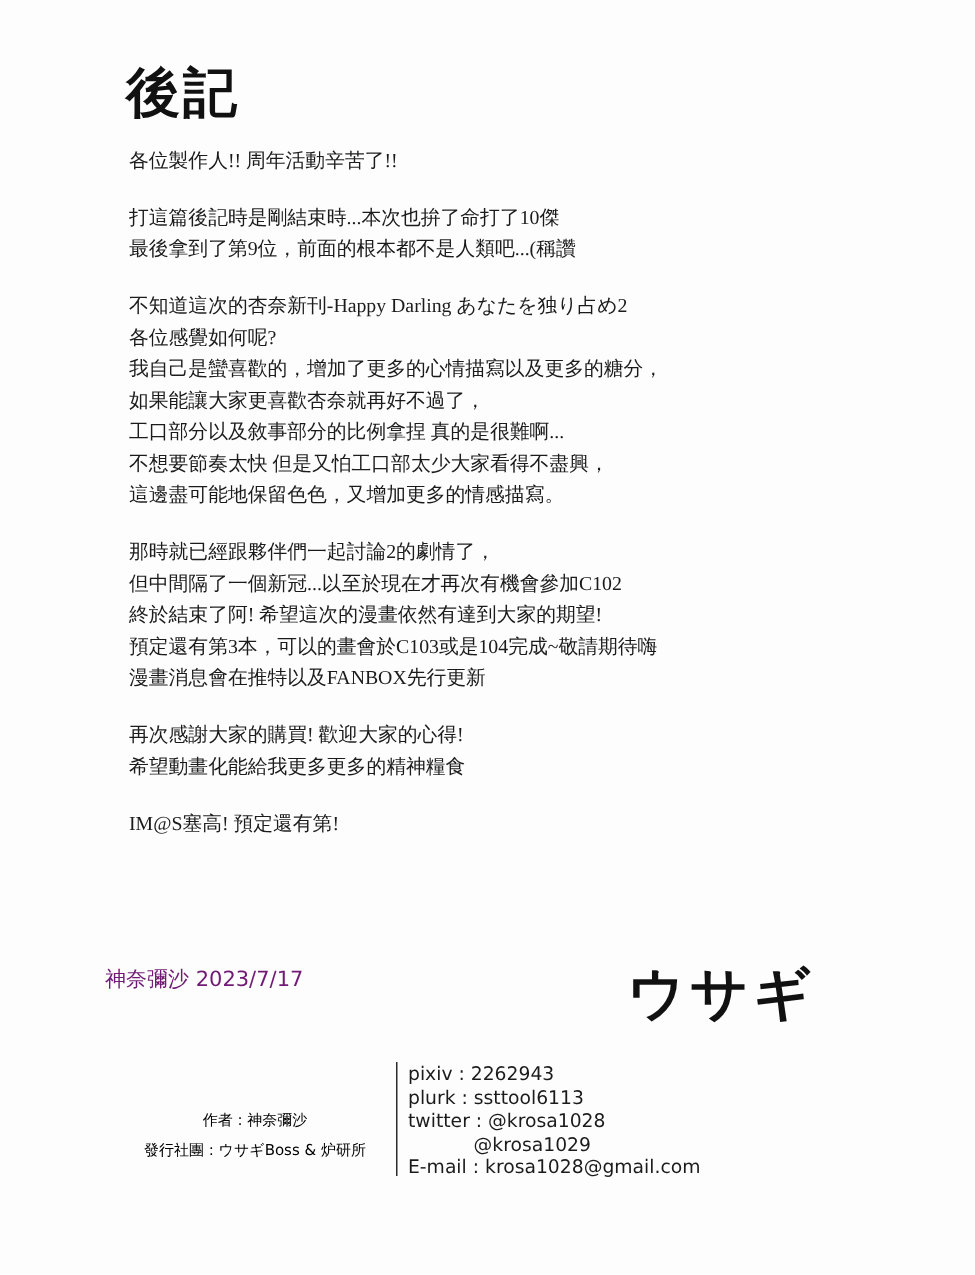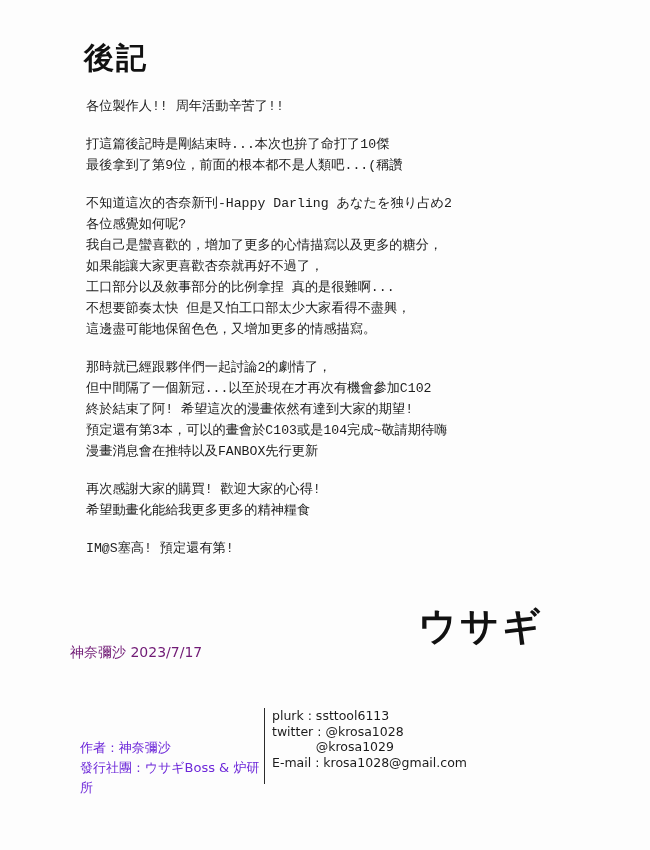--- a/index.html
+++ b/index.html
@@ -17,35 +17,35 @@
   }
   .page {
     position: absolute;
     inset: 0;
     background: #fdfdfd;
   }
   .title {
     position: absolute;
     left: 84px;
     top: 38px;
-    font-size: 30px;
+    font-size: 36px;
     font-weight: bold;
     letter-spacing: 2px;
     color: #111;
     font-family: "DejaVu Serif", "Liberation Serif", serif;
   }
   .body-text {
     position: absolute;
     left: 86px;
     top: 96px;
     width: 500px;
     font-size: 13.2px;
     line-height: 21px;
     color: #1b1b1b;
-    font-family: Liberation Mono, monospace;
+    font-family: Liberation Serif, serif;
   }
   .para {
     margin: 0 0 17px 0;
     white-space: pre-line;
   }
   .para:last-child { margin-bottom: 0; }
 
   .sign-date {
     position: absolute;
     left: 70px;
@@ -61,20 +61,21 @@
     width: 190px;
     text-align: center;
   }
   .logo-main {
     font-size: 38px;
     font-weight: bold;
     letter-spacing: 3px;
     color: #111;
     font-family: "DejaVu Sans", "Liberation Sans", sans-serif;
     line-height: 44px;
+    margin-top: 36px;
   }
   .logo-sub {
     font-size: 26px;
     font-weight: bold;
     letter-spacing: 2px;
     color: #111;
     font-family: "DejaVu Serif", "Liberation Serif", serif;
     margin-top: -2px;
   }
 
@@ -83,24 +84,24 @@
     left: 0;
     top: 706px;
     width: 650px;
     height: 80px;
   }
   .footer-left {
     position: absolute;
     left: 80px;
     top: 32px;
     width: 180px;
-    font-size: 13px;
+    font-size: 10px;
     line-height: 20px;
-    text-align: left;
-    color: #6d28d9;
+    text-align: center;
+    color: #000000;
   }
   .footer-divider {
     position: absolute;
     left: 264px;
     top: 2px;
     width: 1px;
     height: 76px;
     background: #2b2b2b;
   }
   .footer-right {
@@ -148,20 +149,21 @@
     <div class="logo-main">ウサギ</div>
   </div>
 
   <div class="footer">
     <div class="footer-left">
       <div>作者 : 神奈彌沙</div>
       <div>發行社團 : ウサギBoss &amp; 炉研所</div>
     </div>
     <div class="footer-divider"></div>
     <div class="footer-right">
+      <div>pixiv : 2262943</div>
       <div>plurk : ssttool6113</div>
       <div>twitter : @krosa1028</div>
       <div>           @krosa1029</div>
       <div>E-mail : krosa1028@gmail.com</div>
     </div>
   </div>
 
 </div>
 
 </body></html>

